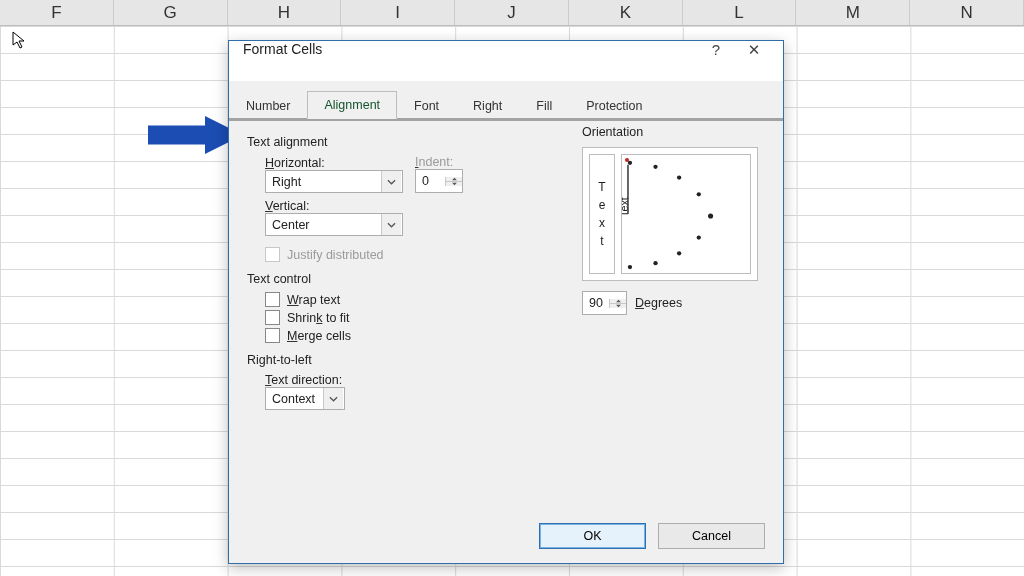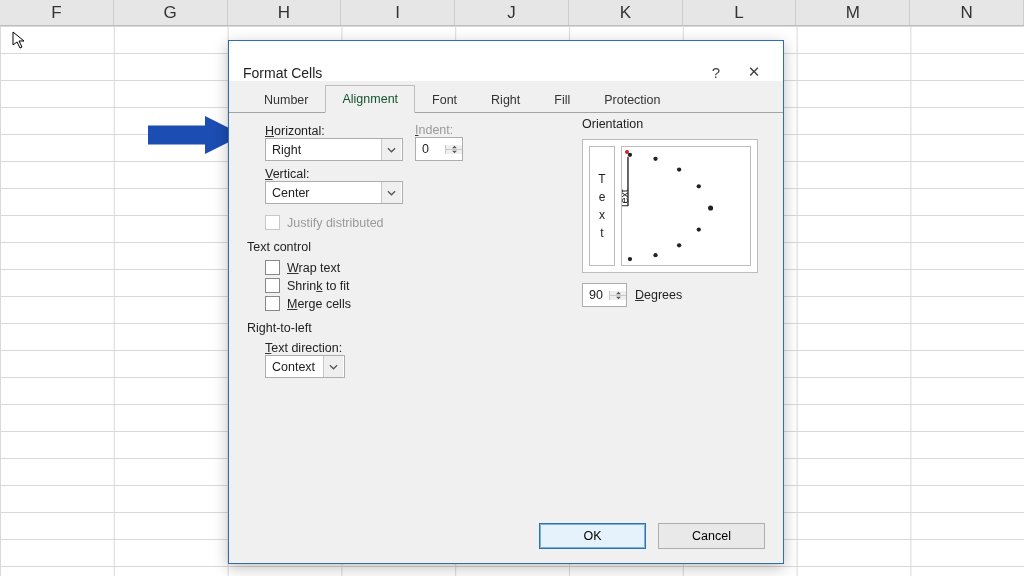--- a/index.html
+++ b/index.html
@@ -13,25 +13,25 @@
     background-size: 113.8px 27px;
   }
   .cursor { position:absolute; top:30px; left:10px; width:20px; height:20px; pointer-events:none; }
   .cursor svg { width:100%; height:100%; }
   
   .arrow { position:absolute; top:115px; left:148px; width:95px; height:40px; }
   .arrow svg { width:100%; height:100%; }
   
   .dialog { position:absolute; top:40px; left:228px; width:556px; height:524px;
     background:#f0f0f0; border:1px solid #2f6ea8; box-shadow:0 4px 14px rgba(0,0,0,.25);}
-  .titlebar { height:40px; background:#fff; display:flex; align-items:flex-end; padding:0 10px 0 14px; font-size:14px; color:#222;}
+  .titlebar { height:40px; background:#fff; display:flex; align-items:flex-start; padding:0 10px 0 14px; font-size:14px; color:#222;}
   .titlebar .title { flex:1; }
   .titlebar .btn { width:38px; text-align:center; font-size:15px; color:#444; cursor:pointer; }
   
-  .tabstrip { height:32px; display:flex; align-items:flex-end; padding-left:18px; background:#f0f0f0; border-bottom:1px solid #a3a3a3;}
+  .tabstrip { height:40px; display:flex; align-items:flex-end; background:#f0f0f0; border-bottom:3px solid #a3a3a3;}
   .tab { padding:6px 16px; font-size:12.5px; color:#333; border:1px solid transparent; border-bottom:none; cursor:pointer; position:relative; top:1px;}
   .tab.active { background:#f0f0f0; border-color:#bdbdbd; border-bottom:1px solid #f0f0f0; color:#14532d;}
   .body { padding:10px 18px 0 18px; font-size:12.5px; color:#222; position:relative; height:400px;}
   .groupLabel { font-size:12.5px; color:#222; margin:4px 0 6px 0;}
   .indent { margin-left:18px; }
   .label { font-size:12.5px; color:#222; }
   .underline { text-decoration: underline; text-decoration-color:#333; text-underline-offset:1px;}
   
   .select { width:138px; height:23px; border:1px solid #adadad; background:#fff; display:flex; align-items:center; padding:0 6px; font-size:12.5px; color:#222; cursor:pointer;justify-content:flex-end; }
   .select .grow { flex:1; }
@@ -105,20 +105,21 @@
     <div class="tab">Number</div>
     <div class="tab active">Alignment</div>
     <div class="tab">Font</div>
     <div class="tab">Right</div>
     <div class="tab">Fill</div>
     <div class="tab">Protection</div>
   </div>
 
   <div class="body">
 
+    <div class="groupLabel">Text alignment</div>
     <div class="indent">
       <div class="row" style="gap:12px; align-items:flex-end;">
         <div>
           <div class="label"><span class="underline">H</span>orizontal:</div>
           <div class="select">
             <span class="grow">Right</span>
             <span class="caretBox">
                 <svg viewBox="0 0 10 6">
                   <path d="M1 1 L5 5 L9 1" fill="none" stroke="#555" stroke-width="1.4"></path>
                 </svg>

